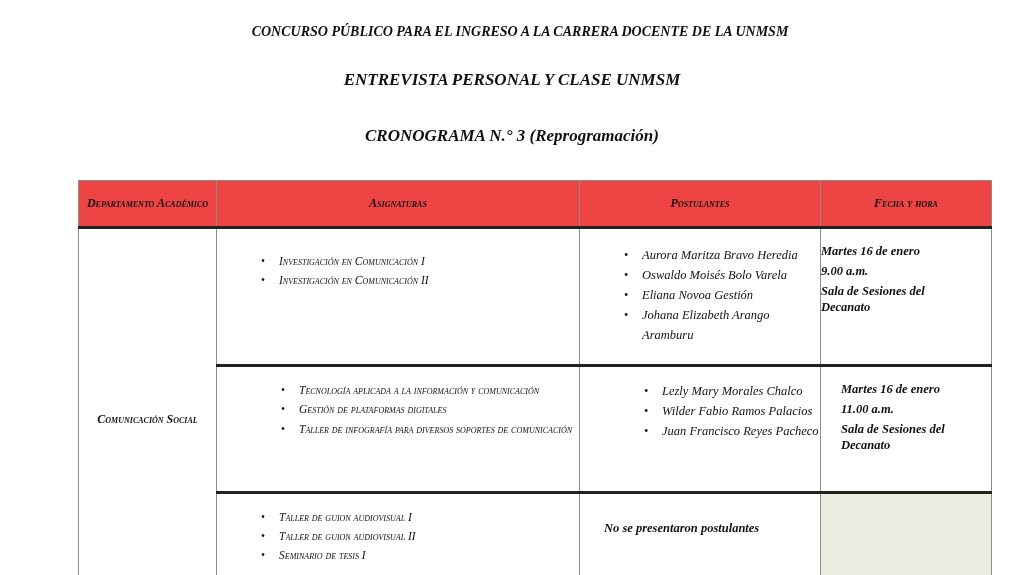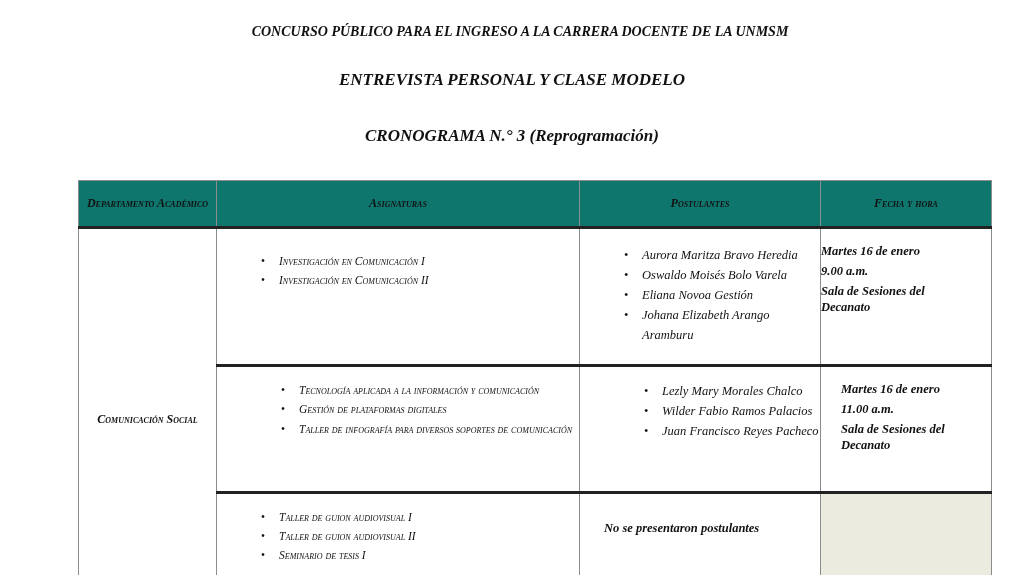--- a/index.html
+++ b/index.html
@@ -11,21 +11,21 @@
   .t2 { top:70px; font-size:17px; }
   .t3 { top:126px; font-size:17px; }
 
   table.sched { position:absolute; left:78px; top:180px; width:913px;
                 border-collapse:collapse; table-layout:fixed; }
   table.sched col.c1 { width:138px; }
   table.sched col.c2 { width:363px; }
   table.sched col.c3 { width:241px; }
   table.sched col.c4 { width:171px; }
   table.sched th, table.sched td { border:1.5px solid #8c8c8c; vertical-align:top; padding:0; }
-  table.sched th { background:#0f766e; height:45px; vertical-align:middle;
+  table.sched th { background:#ef4444; height:45px; vertical-align:middle;
                    font-style:italic; font-weight:bold; font-variant:small-caps;
                    font-size:12px; text-align:center; line-height:15px; }
   table.sched thead tr { border-bottom:3px solid #222; }
   table.sched tr.row-sep { border-top:3px solid #222; }
   table.sched tbody tr:last-child td { border-bottom:3px solid #222; }
 
   td.dept { vertical-align:middle !important; text-align:center;
             font-style:italic; font-weight:bold; font-variant:small-caps;
             font-size:12px; line-height:16px; }
 
@@ -48,21 +48,21 @@
   .noapp-text { display:block; text-align:left; padding-left:24px;
                 font-weight:bold; font-style:italic; font-size:12.5px; }
   tr.r1 td { height:112px; }
   tr.r2 td { height:110px;padding-left:20px; }
   tr.r3 td { height:86px; }
 </style>
 </head>
 <body>
 
 <div class="title t1">CONCURSO PÚBLICO PARA EL INGRESO A LA CARRERA DOCENTE DE LA UNMSM</div>
-<div class="title t2">ENTREVISTA PERSONAL Y CLASE MODELO</div>
+<div class="title t2">ENTREVISTA PERSONAL Y CLASE UNMSM</div>
 <div class="title t3">CRONOGRAMA N.° 3 (Reprogramación)</div>
 
 <table class="sched">
   <colgroup>
       <col class="c1">
       <col class="c2">
       <col class="c3">
       <col class="c4">
     </colgroup>
   <thead>

